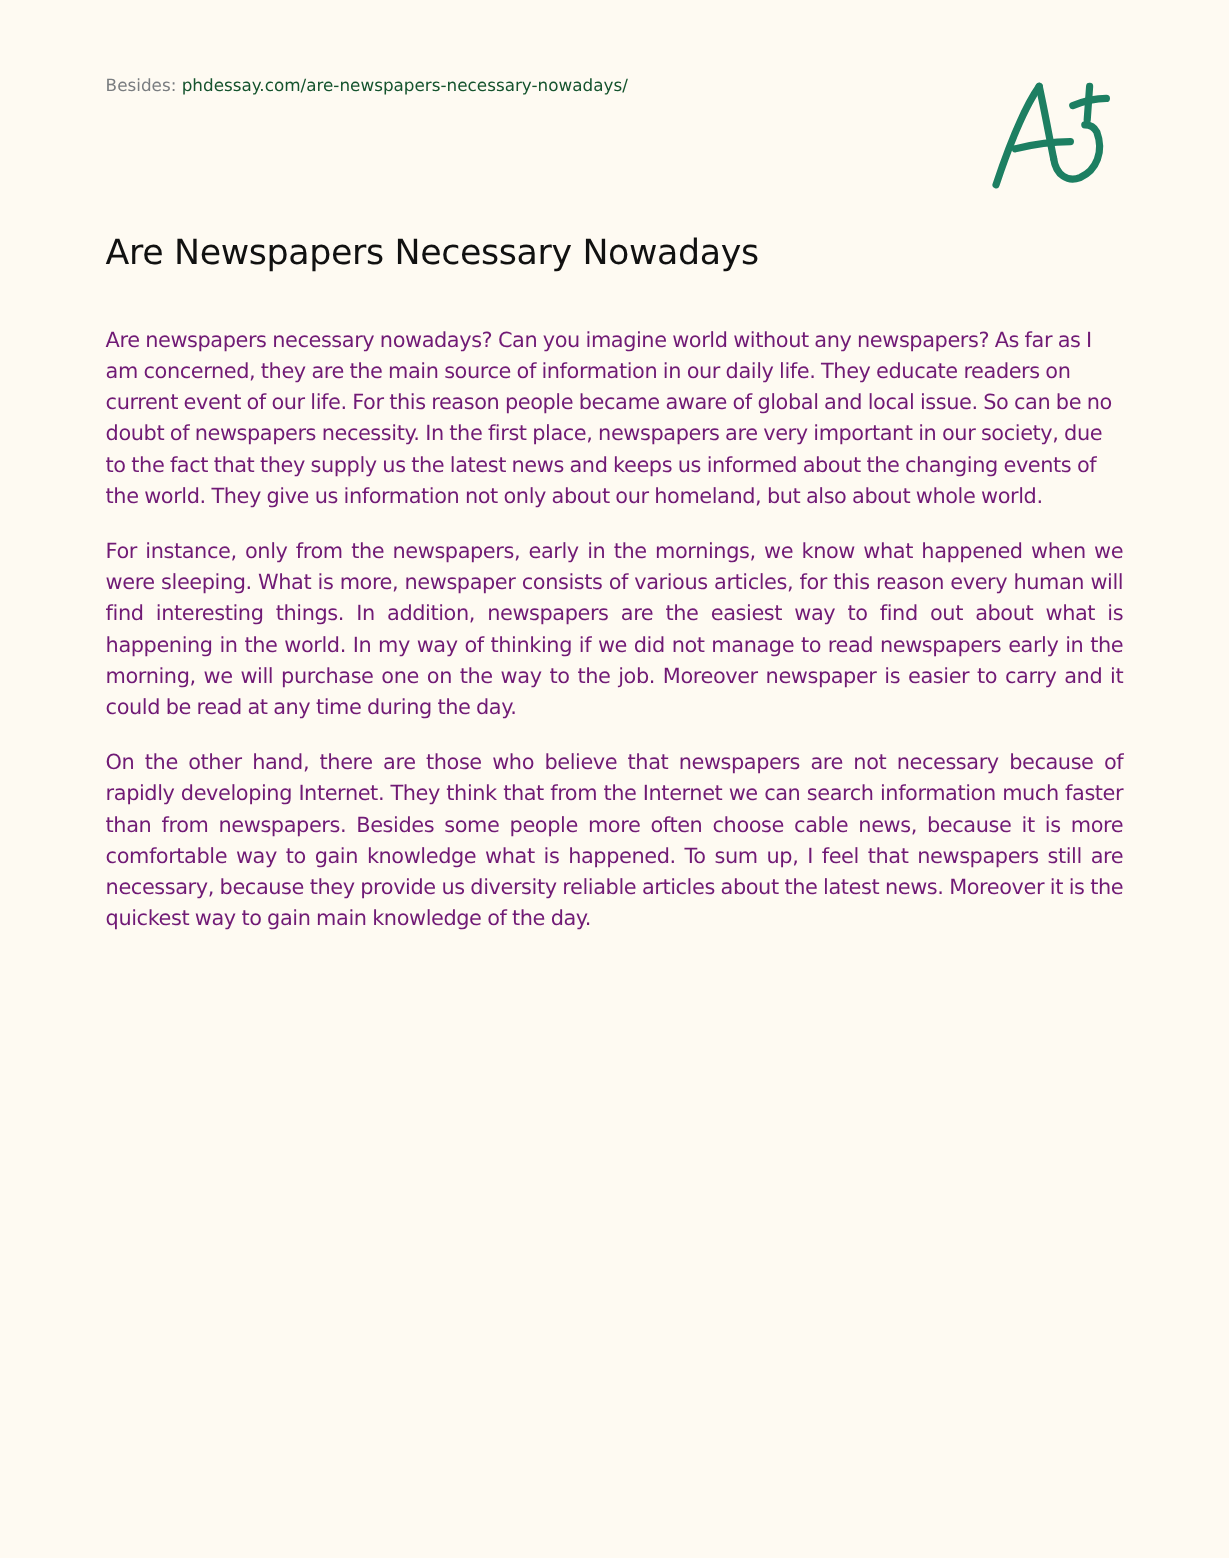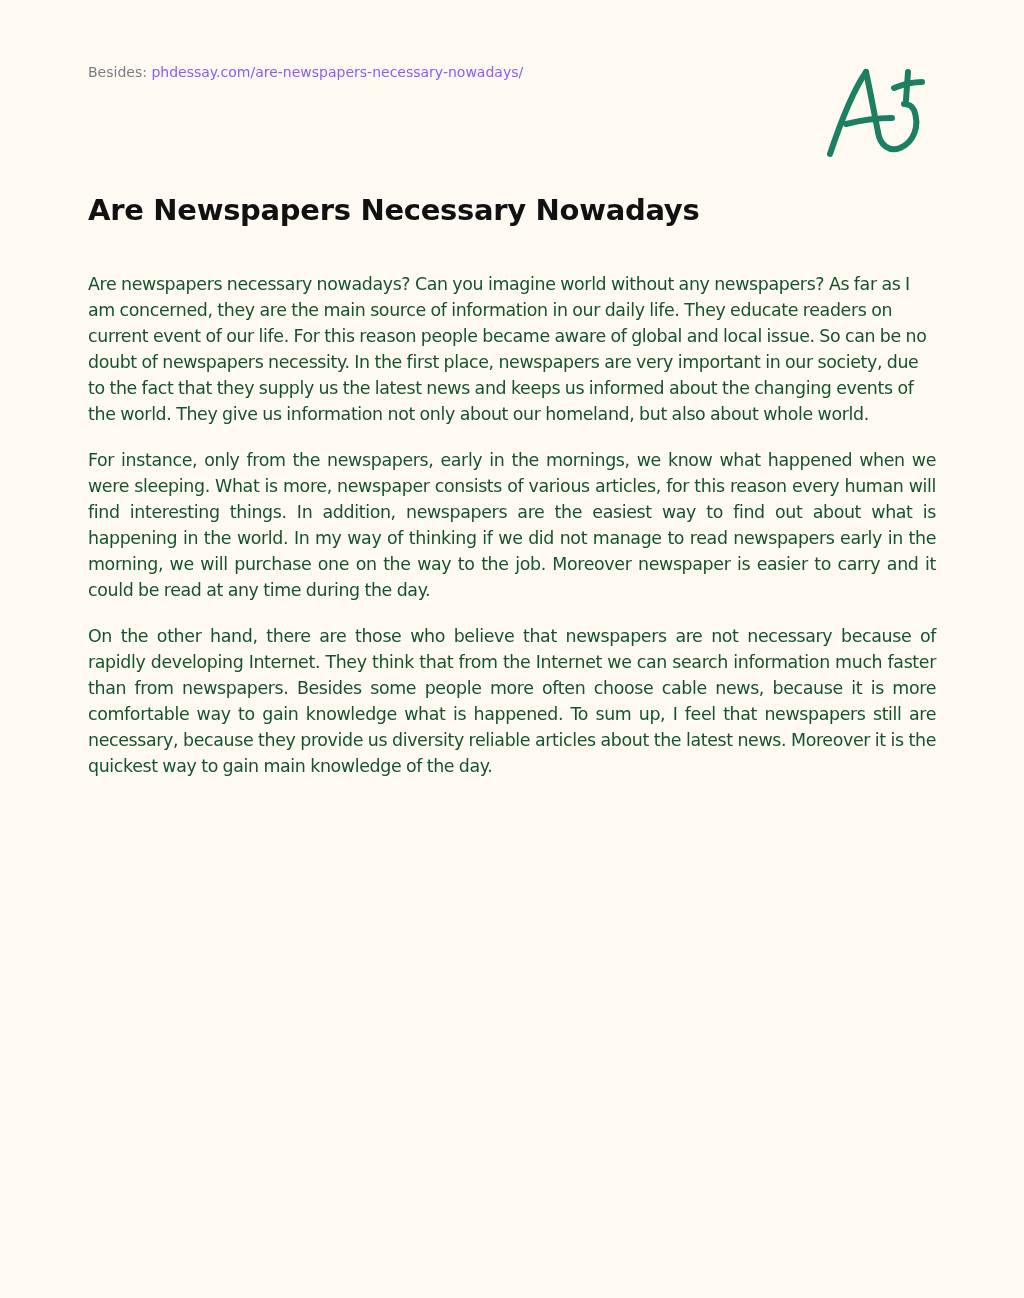--- a/index.html
+++ b/index.html
@@ -29,52 +29,52 @@
       margin: 0;
       letter-spacing: -0.2px;
     }
     .source {
       margin-top: 14px;
       font-size: 14px;
       line-height: 20px;
       color: #7a7d80;
     }
     .source a {
-      color: #8b5cf6;
+      color: #14532d;
       text-decoration: none;
     }
     .logo {
       position: absolute;
       left: 822px;
       top: 62px;
       width: 110px;
       height: 100px;
     }
     .title {
       position: absolute;
       left: 88px;
       top: 188px;
       margin: 0;
       font-size: 29px;
-      font-weight: bold;
+      font-weight: normal;
       color: #111111;
       line-height: 44px;
       letter-spacing: -0.3px;
     }
     .content {
       position: absolute;
       left: 88px;
       top: 271px;
       width: 848px;
     }
     .content p {
       margin: 0 0 20px 0;
       font-size: 17.4px;
       line-height: 26px;
-      color: #14532d;
+      color: #701a75;
       letter-spacing: -0.35px;
       word-spacing: -0.5px;
     }
     .content p.justified {
       text-align: justify;
     }
   </style>
 </head>
 <body>
 

